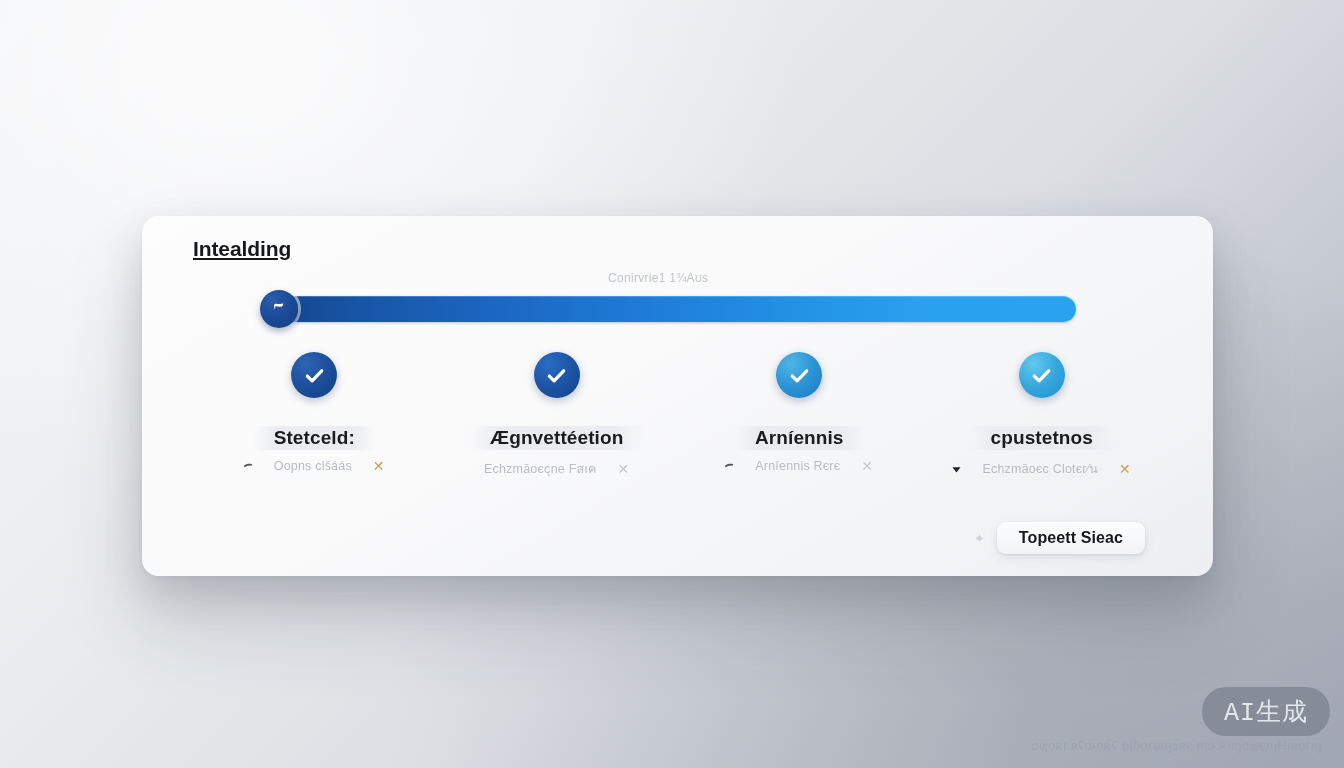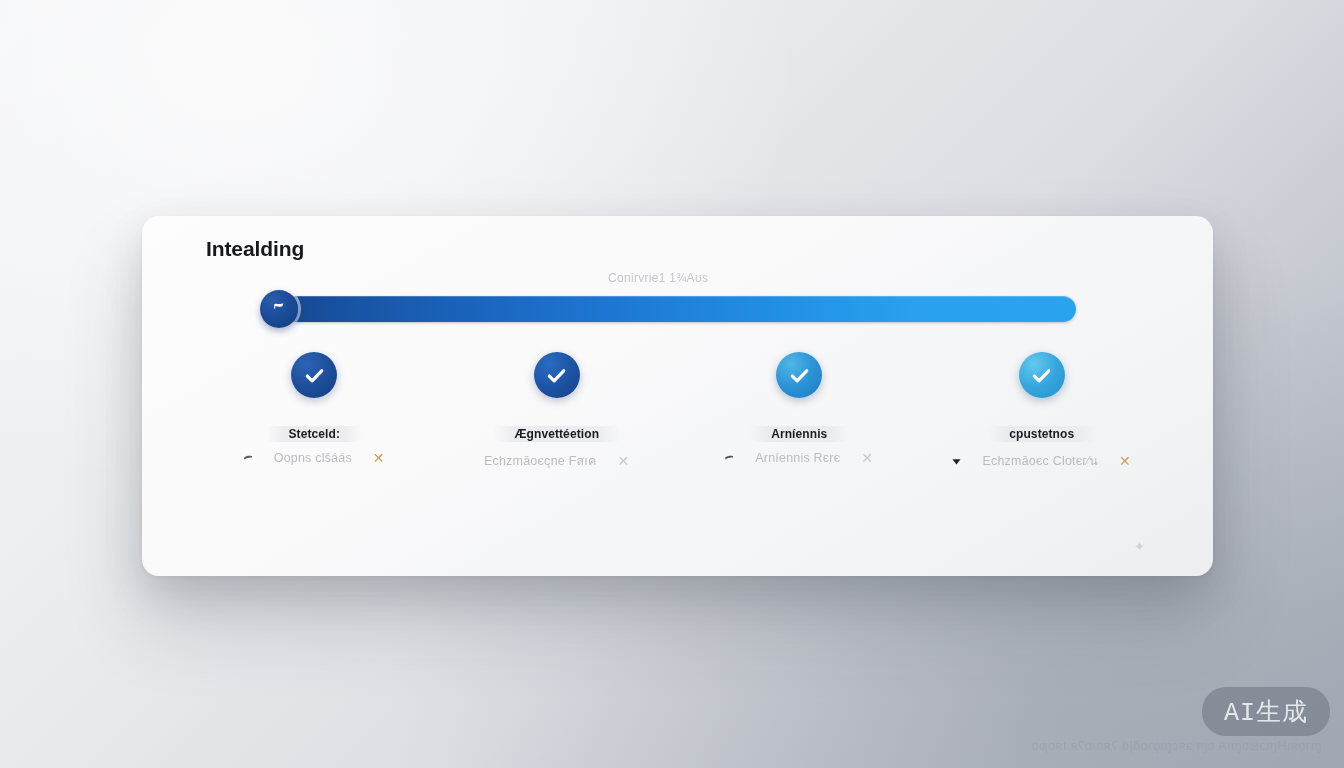--- a/index.html
+++ b/index.html
@@ -35,26 +35,27 @@
     border-radius: 17px;
     background: linear-gradient(150deg, #fdfdfd 0%, #fafafb 40%, #f3f4f6 78%, #eceef1 100%);
     box-shadow:
       0 2px 4px rgba(60,66,80,0.06),
       0 18px 38px rgba(55,62,76,0.16),
       0 44px 80px rgba(50,58,72,0.20);
   }
 
   .card-title {
     position: absolute;
-    left: 64px;
+    left: 51px;
     top: 21px;
     font-size: 21px;
     font-weight: 700;
     letter-spacing: -0.1px;
     color: #16181c;
+    text-decoration: underline;
   }
 
   
   .bar-caption {
     position: absolute;
     left: 466px;
     top: 55px;
     font-size: 12px;
     color: #c3c6cc;
     letter-spacing: 0.3px;
@@ -135,21 +136,21 @@
     box-shadow: 0 3px 8px rgba(24,52,96,0.28);
   }
   .step-circle svg { width: 23px; height: 23px; display: block; }
   .c0 { background: radial-gradient(circle at 32% 26%, #2c64b4 0%, #1d4f9c 48%, #123f80 100%); }
   .c1 { background: radial-gradient(circle at 32% 26%, #2a6cc2 0%, #1d55a6 48%, #153f86 100%); }
   .c2 { background: radial-gradient(circle at 32% 26%, #4fb6e6 0%, #2b93d6 50%, #1f7bc0 100%); }
   .c3 { background: radial-gradient(circle at 32% 26%, #63c9ef 0%, #35a6dd 50%, #2491cd 100%); }
 
   .step-label {
     margin-top: 28px;
-    font-size: 12px;
+    font-size: 19px;
     font-weight: 600;
     color: #1a1c20;
     letter-spacing: 0.1px;
     white-space: nowrap;
     background: linear-gradient(90deg, rgba(234,236,239,0) 0%, rgba(232,234,238,0.85) 18%, rgba(232,234,238,0.85) 82%, rgba(234,236,239,0) 100%);
     padding: 1px 22px;
     border-radius: 3px;
   }
   .step-sub {
     margin-top: 9px;
@@ -311,18 +312,19 @@
           </svg>
         <span>Echzmāoєc Clotєг⁄น</span>
         <span class="sub-x">✕</span>
       </div>
     </div>
 
   </div>
 
   <div class="footer">
     <span class="footer-spark">✦</span>
+    <button class="action-btn">Topeett Sieac</button>
   </div>
 
 </div>
 
 <div class="wm-text">oƣoʀt.ʀʕɑınʀʕ ɓ|ƃoгǫɱɔʀє ɱɔ AıɱᴏజєɱHıʀǫгɱ</div>
 <div class="wm-badge">AI生成</div>
 
 </body></html>

